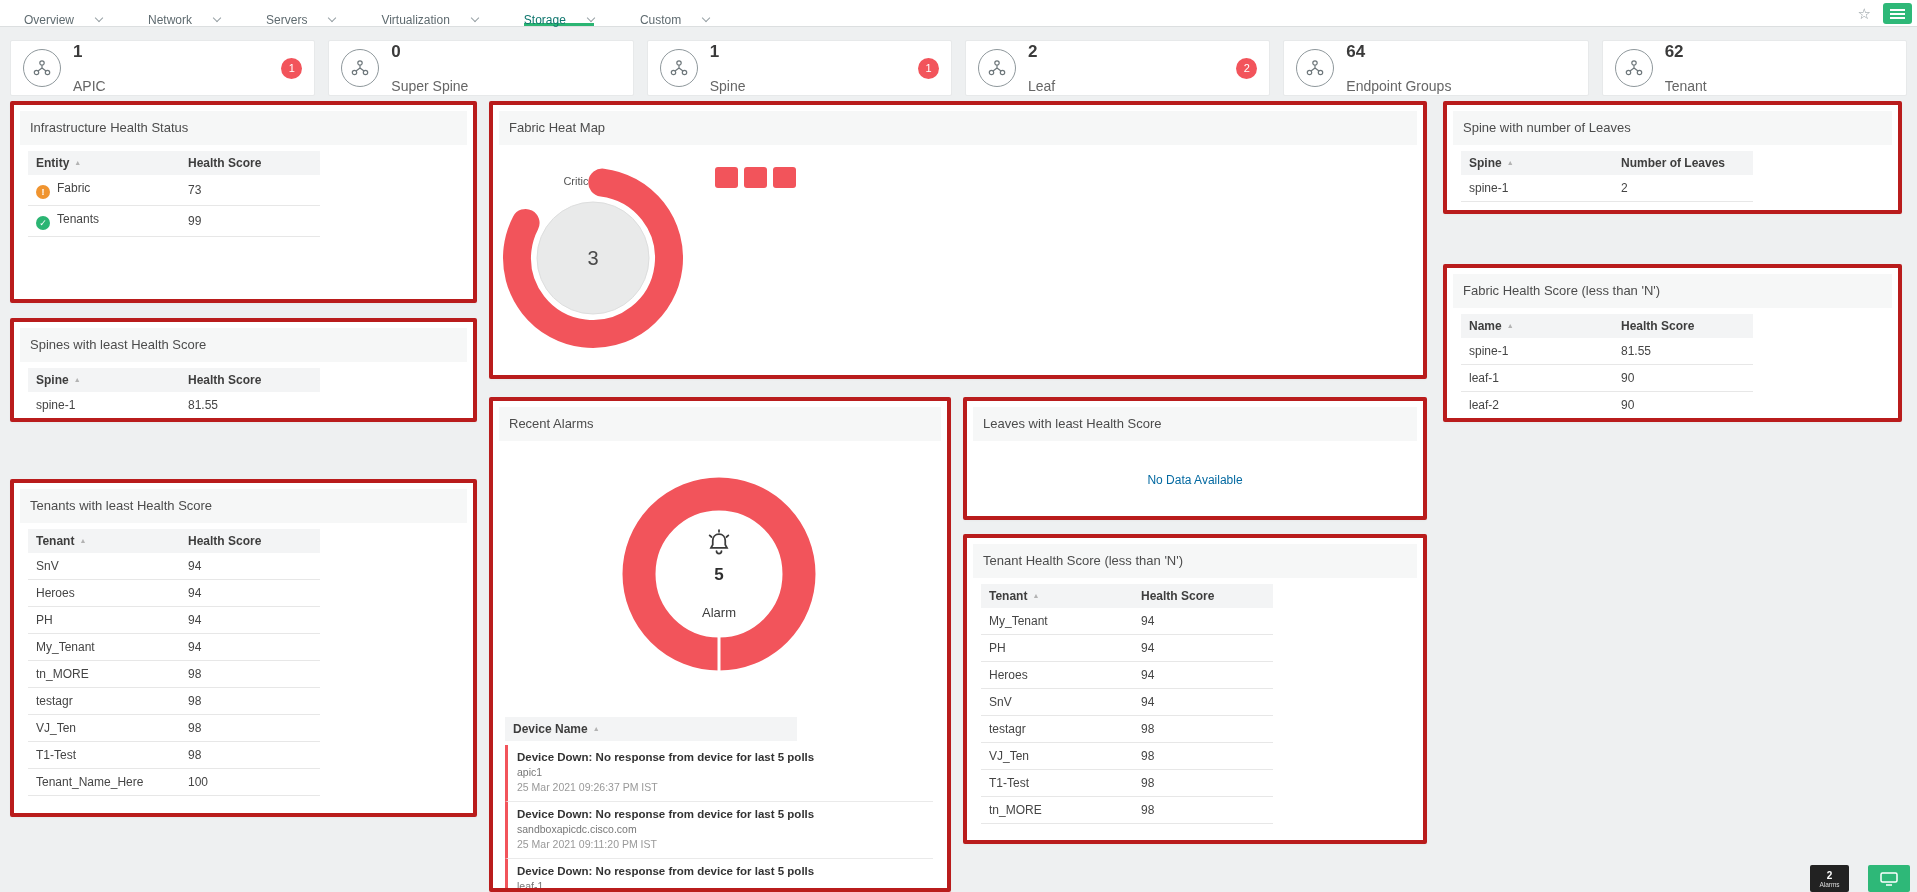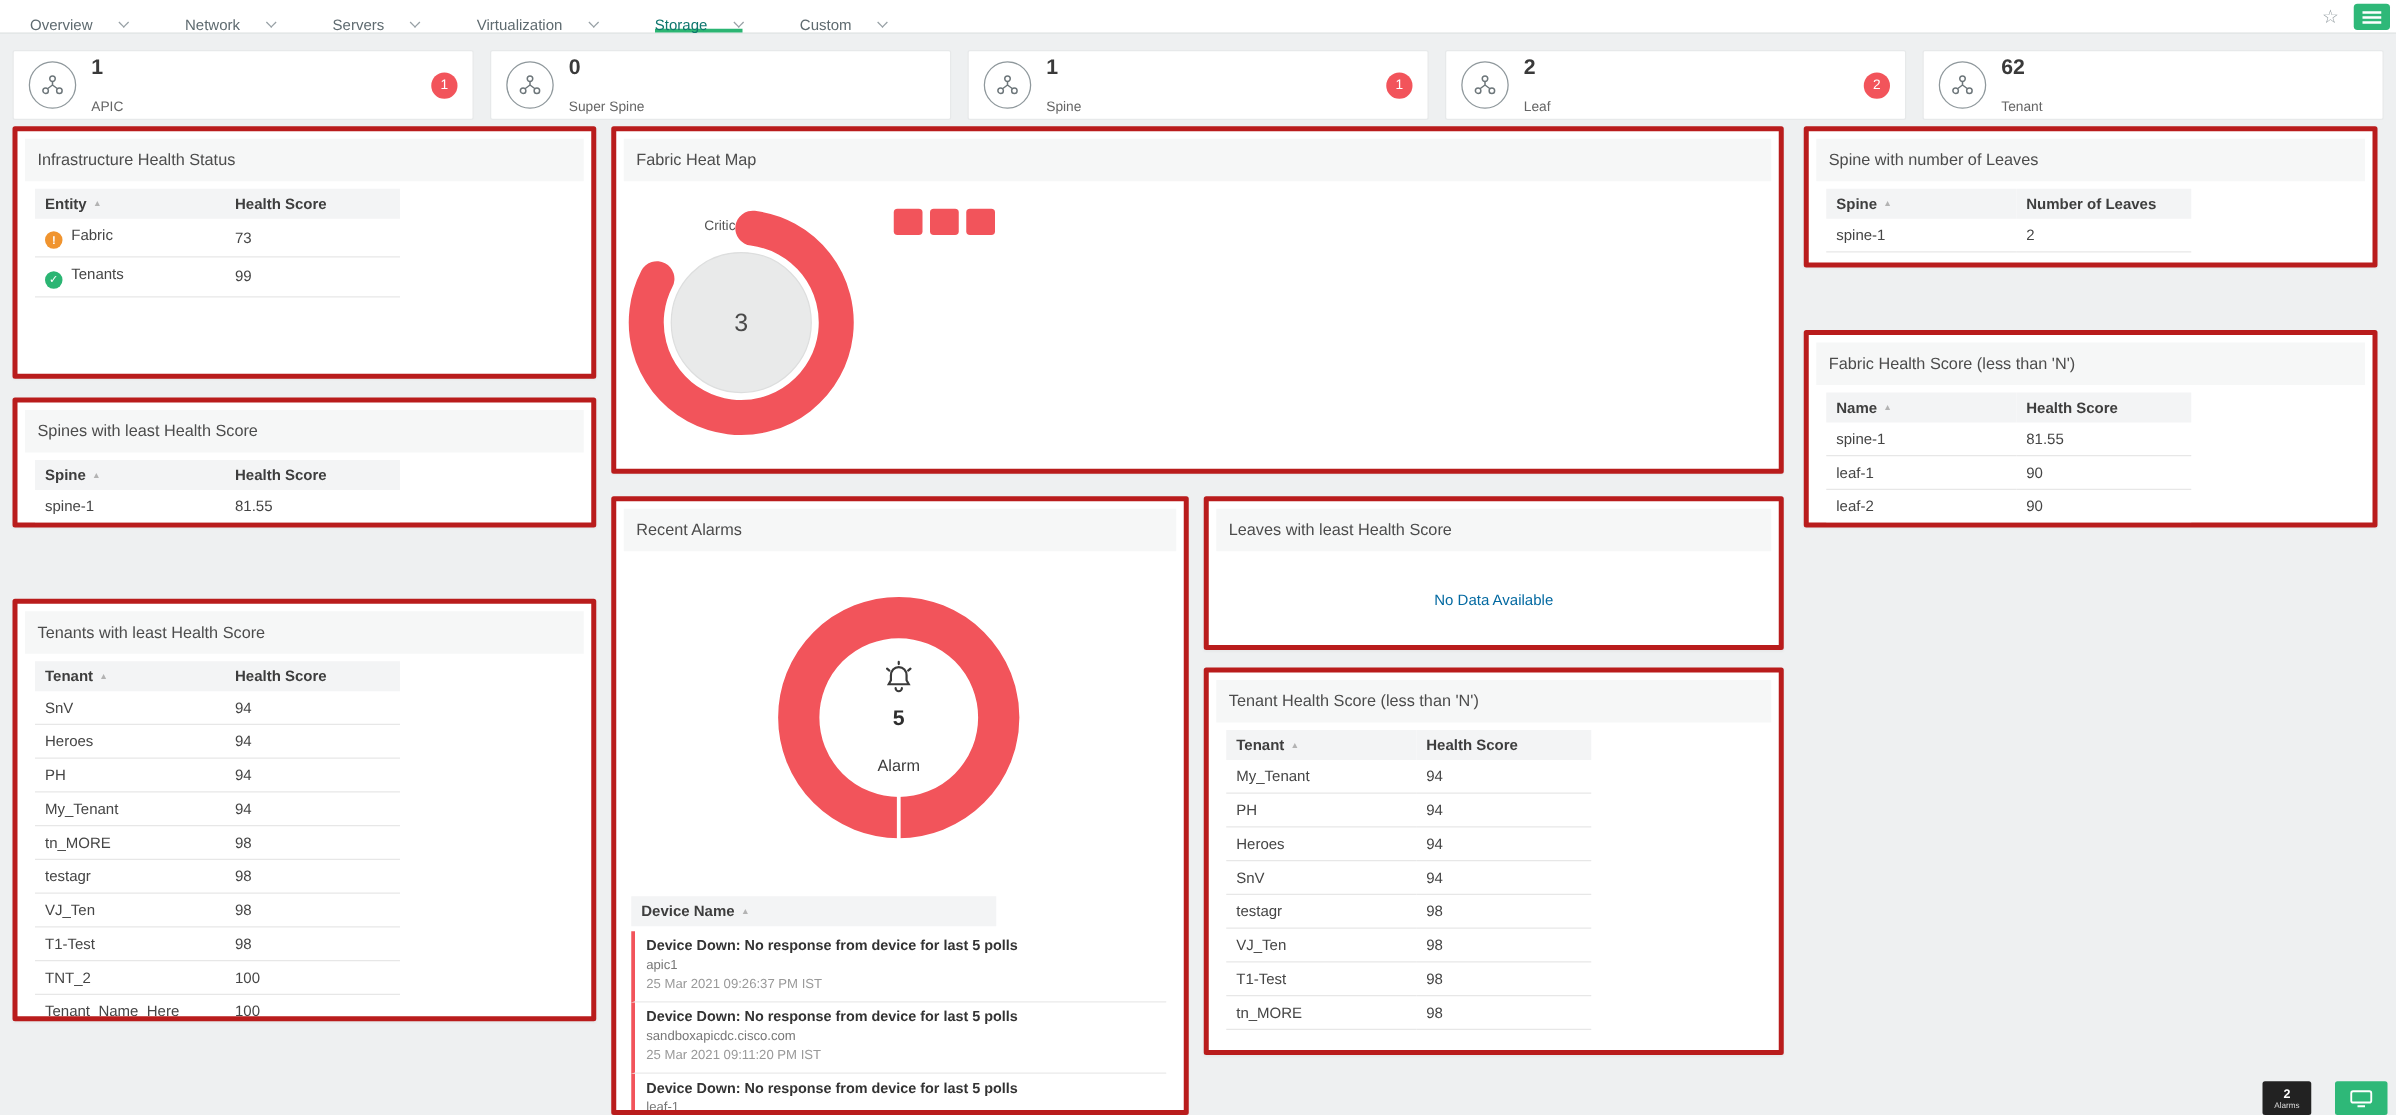--- a/index.html
+++ b/index.html
@@ -13,21 +13,21 @@
   .nav-right{position:absolute;right:5px;top:0;height:27px;display:flex;align-items:center;gap:12px}
   .star{font-size:15px;color:#8d979c;cursor:pointer;line-height:1}
   .edit-btn{width:29px;height:21px;background:#2eb878;border-radius:3px;display:flex;flex-direction:column;justify-content:center;align-items:center;gap:2px;cursor:pointer}
   .edit-btn i{display:block;width:15px;height:2px;background:#fff}
 
   
   .cards{position:absolute;left:10px;top:40px;width:1897px;height:56px;display:flex;gap:13px}
   .card{flex:1;background:#fff;border:1px solid #e7e9ea;border-radius:2px;display:flex;align-items:center;padding:0 12px;position:relative;cursor:pointer}
   .card-icon{width:38px;height:38px;border:1px solid #8f989c;border-radius:50%;display:flex;align-items:center;justify-content:center;margin-right:12px;flex:none}
   .card-count{font-size:17px;font-weight:bold;color:#3a3a3a;line-height:18px}
-  .card-label{font-size:11px;color:#666;margin-top:17px}
+  .card-label{font-size:14px;color:#666;margin-top:17px}
   .badge{margin-left:auto;min-width:21px;height:21px;border-radius:50%;background:#f2545b;color:#fff;font-size:11px;display:flex;align-items:center;justify-content:center}
 
   
   .panel{position:absolute;background:#fff;border:4px solid #b91c1c;border-radius:2px;box-shadow:0 1px 2px rgba(0,0,0,.03);overflow:hidden}
   .phead{margin:6px;height:34px;line-height:34px;background:#f6f7f7;padding:0 10px;font-size:13px;color:#4c4c4c}
   .tbl{border-collapse:collapse;margin:6px 14px 0;font-size:12px;color:#454545;table-layout:fixed;width:292px}
   .tbl th{background:#f3f4f5;font-weight:bold;text-align:left;padding:5px 8px;font-size:12px;color:#3e3e3e;cursor:pointer}
   .tbl td{padding:6px 8px;border-bottom:1px solid #e7e7e7}
   .tbl .c1{width:152px}
   .sort{font-size:7px;color:#b3b3b3;margin-left:5px;vertical-align:2px}
@@ -159,20 +159,35 @@
   <div class="card">
     <span class="card-icon">
       <svg width="20" height="20" viewBox="0 0 20 20" fill="none" stroke="#6d767a" stroke-width="1.2">
           <circle cx="10" cy="5" r="2.2"></circle>
           <circle cx="4.5" cy="14.5" r="2.2"></circle>
           <circle cx="15.5" cy="14.5" r="2.2"></circle>
           <path d="M10 7.2 L10 10 M10 10 L6 13 M10 10 L14 13"></path>
         </svg>
     </span>
     <span>
+      <div class="card-count">64</div>
+      <div class="card-label">Endpoint Groups</div>
+    </span>
+
+  </div>
+  <div class="card">
+    <span class="card-icon">
+      <svg width="20" height="20" viewBox="0 0 20 20" fill="none" stroke="#6d767a" stroke-width="1.2">
+          <circle cx="10" cy="5" r="2.2"></circle>
+          <circle cx="4.5" cy="14.5" r="2.2"></circle>
+          <circle cx="15.5" cy="14.5" r="2.2"></circle>
+          <path d="M10 7.2 L10 10 M10 10 L6 13 M10 10 L14 13"></path>
+        </svg>
+    </span>
+    <span>
       <div class="card-count">62</div>
       <div class="card-label">Tenant</div>
     </span>
 
   </div>
 </div>
 
 <div class="panel" style="left:10px;top:101px;width:467px;height:202px">
   <div class="phead">Infrastructure Health Status</div>
   <table class="tbl">
@@ -247,24 +262,20 @@
           <td>testagr</td>
           <td>98</td>
         </tr>
       <tr>
           <td>VJ_Ten</td>
           <td>98</td>
         </tr>
       <tr>
           <td>T1-Test</td>
           <td>98</td>
-        </tr>
-      <tr>
-          <td>TNT_2</td>
-          <td>100</td>
         </tr>
       <tr>
           <td>Tenant_Name_Here</td>
           <td>100</td>
         </tr>
     </tbody>
   </table>
 </div>
 
 <div class="panel" style="left:489px;top:101px;width:938px;height:278px">

